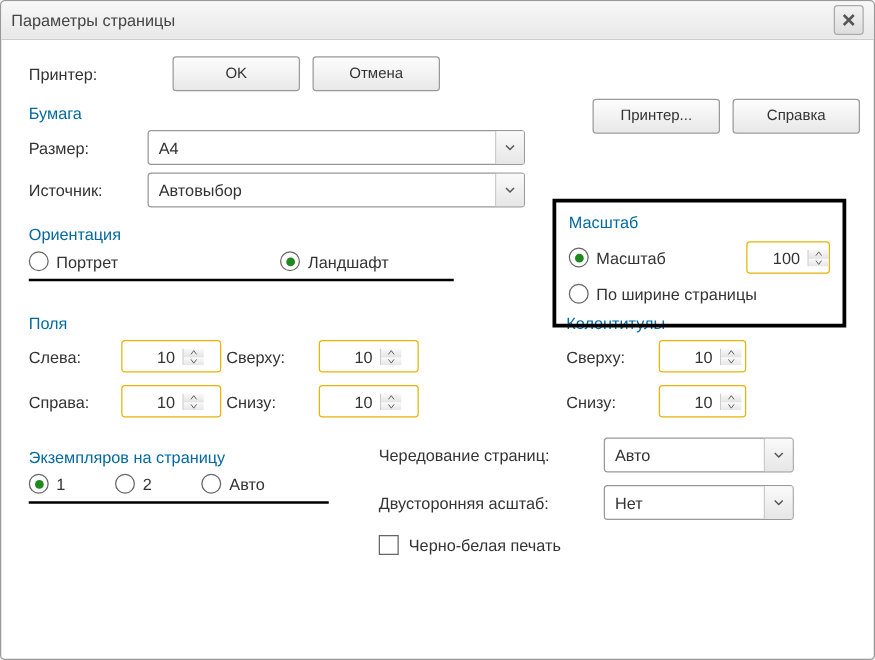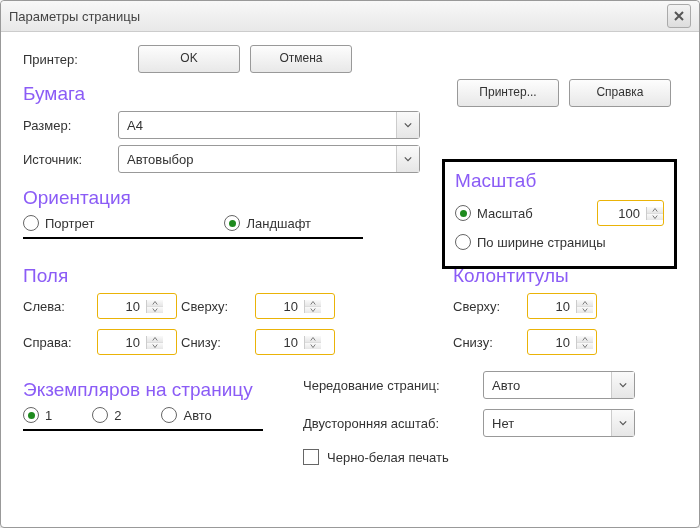--- a/index.html
+++ b/index.html
@@ -9,21 +9,21 @@
   .close-btn{width:22px;height:22px;border:1px solid #aaa;border-radius:3px;background:linear-gradient(#f3f3f3,#ddd);display:flex;align-items:center;justify-content:center;cursor:pointer;}
   .close-btn svg{width:10px;height:10px;stroke:#555;stroke-width:2;}
   .body{position:absolute;top:30px;left:0;right:0;bottom:0;padding:14px 22px 12px 22px;box-sizing:border-box;}
   .row{display:flex;align-items:center;margin-bottom:4px;}
   .lbl{min-width:95px;}
   .btn{width:100px;height:26px;border:1px solid #999;border-radius:3px;background:linear-gradient(#fdfdfd,#e8e8e8);text-align:center;line-height:24px;font-size:12px;cursor:pointer;margin-left:10px;}
   .select{border:1px solid #999;height:26px;border-radius:3px;display:flex;align-items:center;background:#fff;}
   .select .val{flex:1;padding:0 8px;white-space:nowrap;overflow:hidden;}
   .select .arrow{width:22px;height:100%;border-left:1px solid #ccc;display:flex;align-items:center;justify-content:center;background:linear-gradient(#fafafa,#e6e6e6);}
   .select .arrow svg{width:8px;height:8px;}
-  .group-title{color:#8b5cf6;margin:10px 0 6px 0;font-size:19px;}
+  .group-title{color:#0369a1;margin:10px 0 6px 0;font-size:13px;}
   .radio{display:inline-flex;align-items:center;cursor:pointer;}
   .radio .circle{width:14px;height:14px;border:1px solid #666;border-radius:50%;margin-right:6px;display:flex;align-items:center;justify-content:center;background:#fff;}
   .radio.sel .circle::after{content:"";width:7px;height:7px;background:#1e8a1e;border-radius:50%;}
   .spin{display:flex;align-items:center;border:1px solid #eab308;border-radius:3px;overflow:hidden;height:24px;background:#fff;}
   .spin .num{width:38px;text-align:right;padding:0 6px 0 4px;font-size:13px;}
   .spin .arrows{width:16px;display:flex;flex-direction:column;border-left:1px solid #ccc;}
   .spin .arrows div{flex:1;display:flex;align-items:center;justify-content:center;background:linear-gradient(#fafafa,#e6e6e6);}
   .spin .arrows div:first-child{border-bottom:1px solid #ddd;}
   .spin .arrows svg{width:6px;height:6px;}
   .checkbox{display:inline-flex;align-items:center;cursor:pointer;}
@@ -47,21 +47,21 @@
   </div>
 
   <div class="body">
 
     <div class="row" style="margin-bottom:8px;">
       <span class="lbl"><span>П</span><span class="u">р</span><span>интер:</span></span>
       <div class="btn" style="margin-left:20px;">OK</div>
       <div class="btn">Отмена</div>
     </div>
 
-    <div style="position:absolute;right:28px;top:48px;display:flex;">
+    <div style="position:absolute;right:11px;top:48px;display:flex;">
       <div class="btn">Принтер...</div>
       <div class="btn">Справка</div>
     </div>
 
     <div class="group-title">Бумага</div>
     <div class="row">
       <span class="lbl"><span class="u">Р</span><span>азмер:</span></span>
       <div class="select" style="width:300px;">
         <span class="val">A4</span>
         <span class="arrow">

